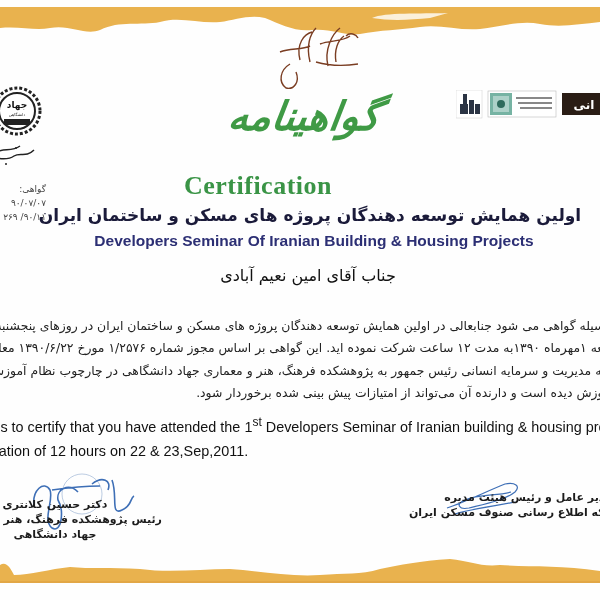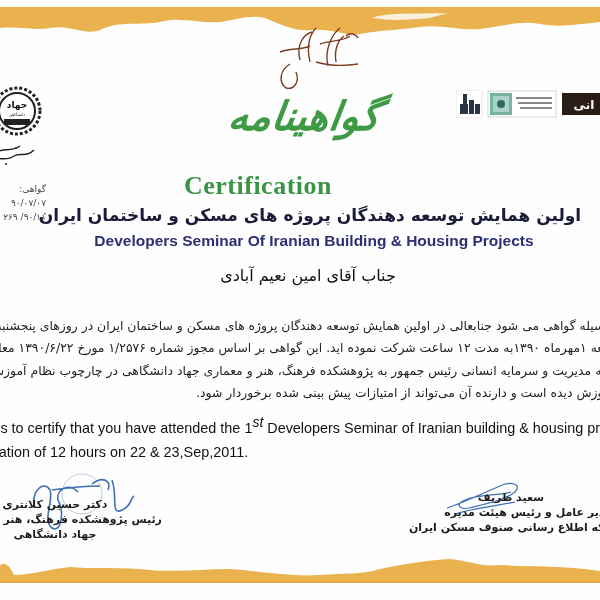--- a/index.html
+++ b/index.html
@@ -8,21 +8,21 @@
   .band { position:absolute; left:0; width:600px; }
   .rtl { direction:rtl; unicode-bidi:embed; }
   .basmala { left:250px; top:22px; width:120px; height:70px; }
   .title-fa { left:240px; top:92px; width:140px; text-align:center; font-family:"DejaVu Serif", serif; font-size:40px; font-weight:bold; color:#3f9a45; font-style:italic; transform:skewX(-8deg); }
   .title-en { left:0; width:516px; top:171px; text-align:center; font-family:"Liberation Serif", serif; font-weight:bold; font-size:26px; color:#3a9446; letter-spacing:0.5px; }
   .seminar-fa { left:0; width:620px; top:205px; text-align:center; font-family:"DejaVu Sans", sans-serif; font-weight:bold; font-size:17px; color:#1b1b3a; }
   .seminar-en { left:0; width:628px; top:232px; text-align:center; font-family:"Liberation Sans", sans-serif; font-weight:bold; font-size:15.5px; color:#2c2f74; }
   .recipient { left:8px; width:600px; top:266px; text-align:center; font-size:16px; color:#111; }
   .body-fa { right:-28px; top:315px; width:640px; font-size:12.4px; line-height:22.4px; color:#222; text-align:right; white-space:nowrap; }
   .body-en { left:-34px; top:410px; width:700px; font-family:"Liberation Sans", sans-serif; font-size:14.4px; line-height:24px; color:#111; white-space:nowrap; }
-  .body-en sup { font-size:14px;font-style:italic; }
+  .body-en sup { font-size:12px; }
   .sig-left { left:-60px; top:497px; width:230px; text-align:center; font-size:11px; font-weight:bold; line-height:15px; color:#1c1c1c; }
   .sig-right { left:400px; top:490px; width:200px; text-align:right; font-size:11px; font-weight:bold; line-height:15px; color:#1c1c1c; }
   .ref { left:-14px; top:182px; width:60px; font-size:9px; color:#444; line-height:14px; text-align:right; }
   .logo-jihad { left:-8px; top:86px; width:50px; height:50px; }
   .logo-jihad-text { left:-14px; top:140px; width:54px; height:28px; }
   .logos-right { left:456px; top:90px; }
   .sig-scribble { pointer-events:none; }
 </style>
 </head>
 <body>
@@ -125,16 +125,15 @@
   <div>دکتر حسین کلانتری</div>
   <div>رئیس پژوهشکده فرهنگ، هنر و معماری</div>
   <div>جهاد دانشگاهی</div>
 </div>
 
 <svg class="abs sig-scribble" style="left:445px;top:478px" width="90" height="40" viewBox="0 0 90 40">
   <path d="M2,30 C20,24 40,14 60,6 C70,4 76,8 70,14 C60,22 40,26 24,30 C14,32 10,26 20,22 C34,16 52,18 66,14 M10,36 C30,30 50,28 70,24" stroke="#3e6fb6" stroke-width="1.2" fill="none"></path>
 </svg>
 
 <div class="abs sig-right rtl">
-  <div style="padding-right:56px">سعید ظریف</div>
   <div style="margin-right:-12px">مدیر عامل و رئیس هیئت مدیره</div>
   <div style="margin-right:-20px">شبکه اطلاع رسانی صنوف مسکن ایران</div>
 </div>
 
 </body></html>

